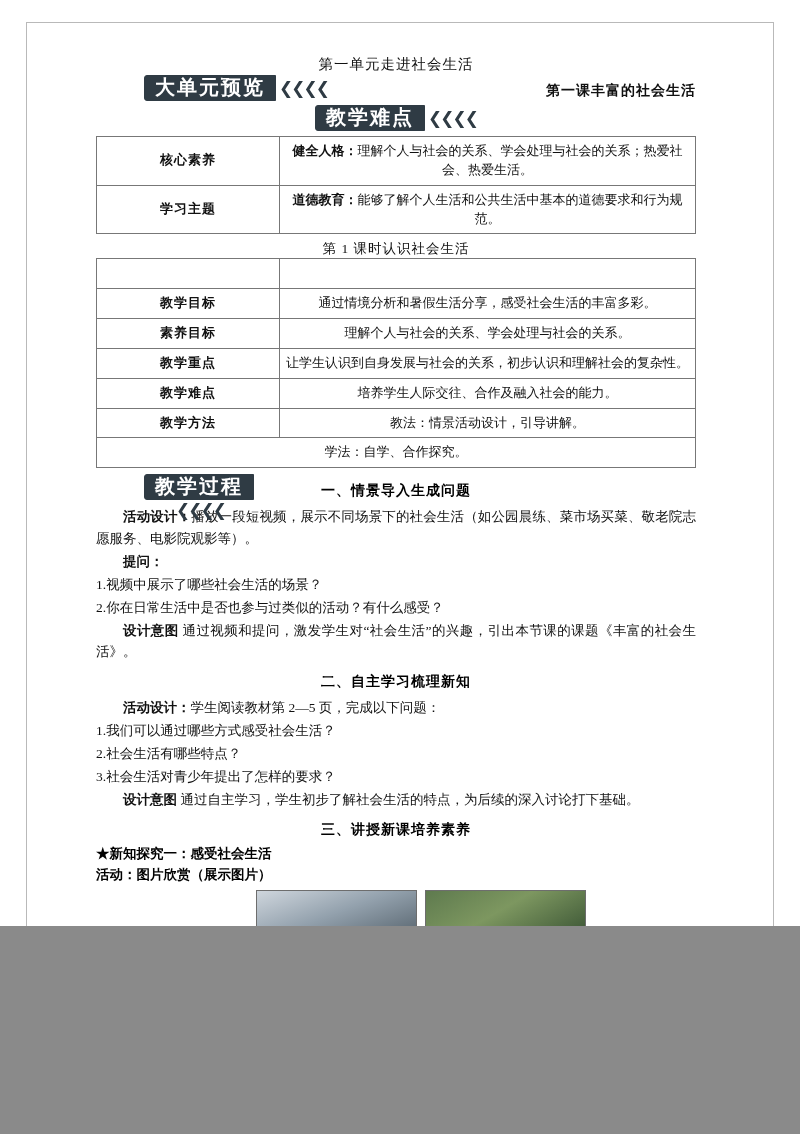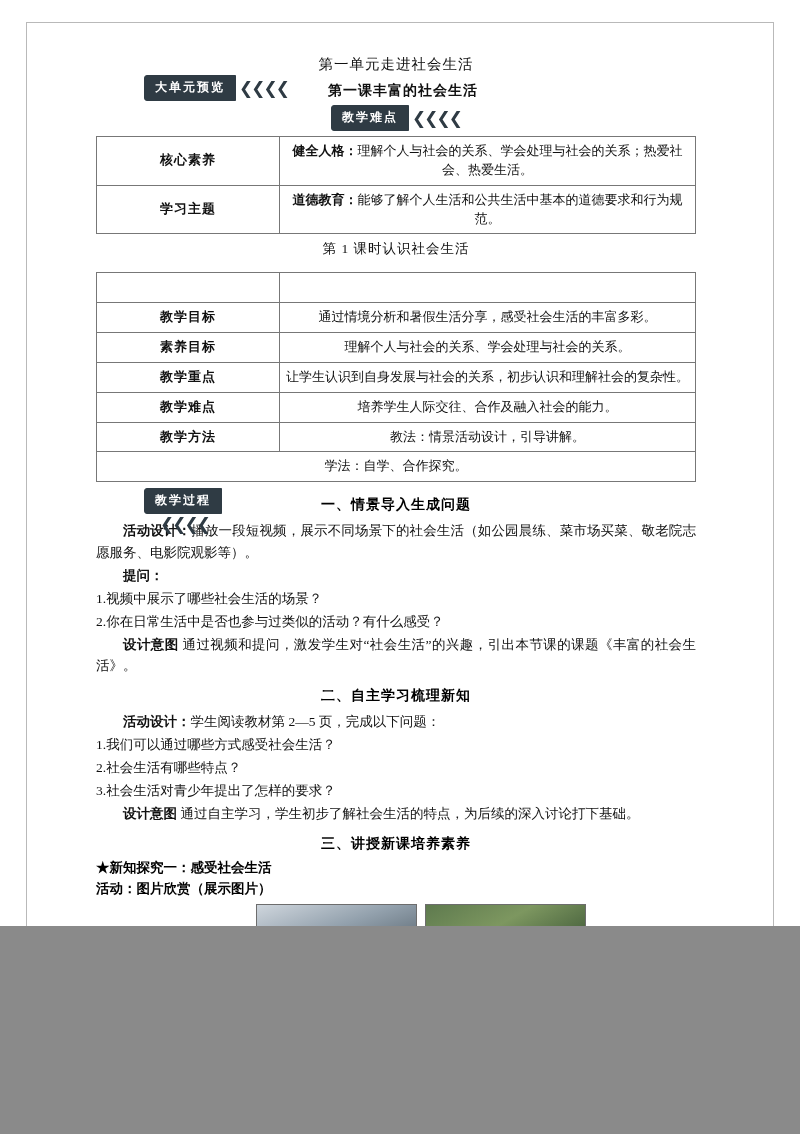--- a/index.html
+++ b/index.html
@@ -39,21 +39,21 @@
   .ribbon {
     display: inline-flex;
     align-items: center;
     height: 24px;
   }
   .ribbon .ribbon-body {
     background: #2f3b44;
     color: #ffffff;
     font-family: "DejaVu Sans", sans-serif;
     font-weight: bold;
-    font-size: 12px;
+    font-size: 20px;
     letter-spacing: 2px;
     padding: 2px 10px 3px 10px;
     border-radius: 3px 0 0 3px;
     line-height: 19px;
     border: 1px solid #2f3b44;
   }
   .ribbon .ribbon-arrows {
     color: #2f3b44;
     font-size: 17px;
     font-weight: bold;
@@ -209,21 +209,21 @@
 
   <div class="content">
 
     <div class="title-line">第一单元走进社会生活</div>
 
     <div style="position:relative; height:30px;">
       <div class="ribbon" style="position:absolute; left:48px; top:2px;">
         <span class="ribbon-body">大单元预览</span>
         <span class="ribbon-arrows">❮❮❮❮</span>
       </div>
-      <div class="sub-title-line" style="position:absolute; left:14px; right:0; top:8px;">第一课丰富的社会生活</div>
+      <div class="sub-title-line" style="position:absolute; left:14px; right:0; top:8px;text-align:right;">第一课丰富的社会生活</div>
     </div>
 
     <div class="center" style="margin:2px 0 6px 0;">
       <span class="ribbon">
         <span class="ribbon-body">教学难点</span>
         <span class="ribbon-arrows">❮❮❮❮</span>
       </span>
     </div>
 
     <table class="doc-table">
@@ -236,21 +236,21 @@
         </tr>
         <tr>
           <td class="label-cell">学习主题</td>
           <td class="value-cell">
             <span class="bold">道德教育：</span><span>能够了解个人生活和公共生活中基本的道德要求和行为规范。</span>
           </td>
         </tr>
       </tbody>
     </table>
 
-    <div class="lesson-line" style="margin:6px 0 14px 0;">第 1 课时认识社会生活</div>
+    <div class="lesson-line" style="margin:6px 0 0 0;">第 1 课时认识社会生活</div>
 
     <table class="doc-table">
       <tbody>
         <tr class="empty-row">
           <td class="label-cell">&nbsp;</td>
           <td class="value-cell">&nbsp;</td>
         </tr>
         <tr>
           <td class="label-cell">教学目标</td>
           <td class="value-cell">通过情境分析和暑假生活分享，感受社会生活的丰富多彩。</td>

